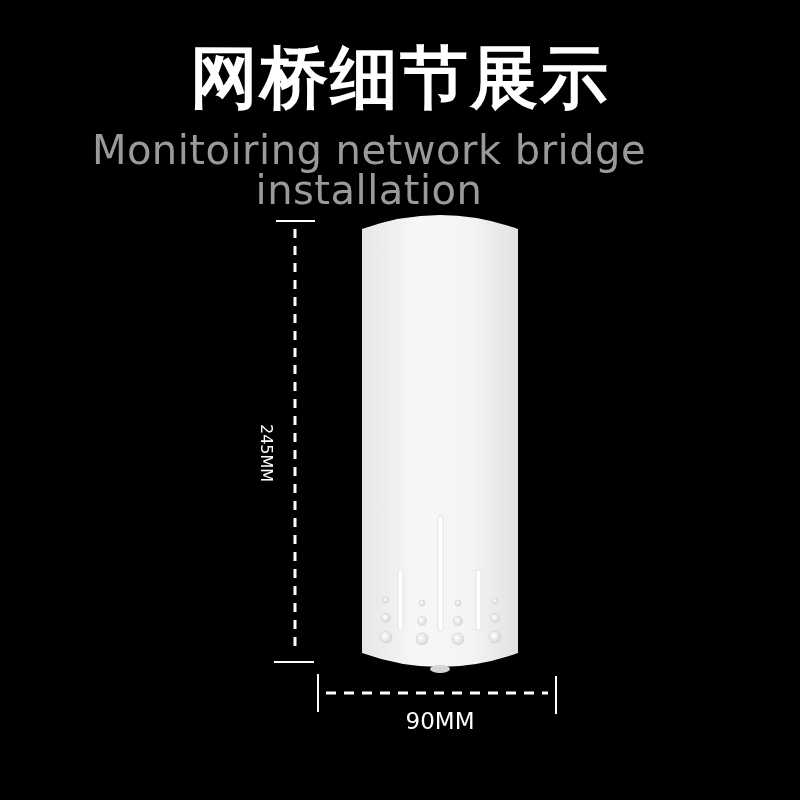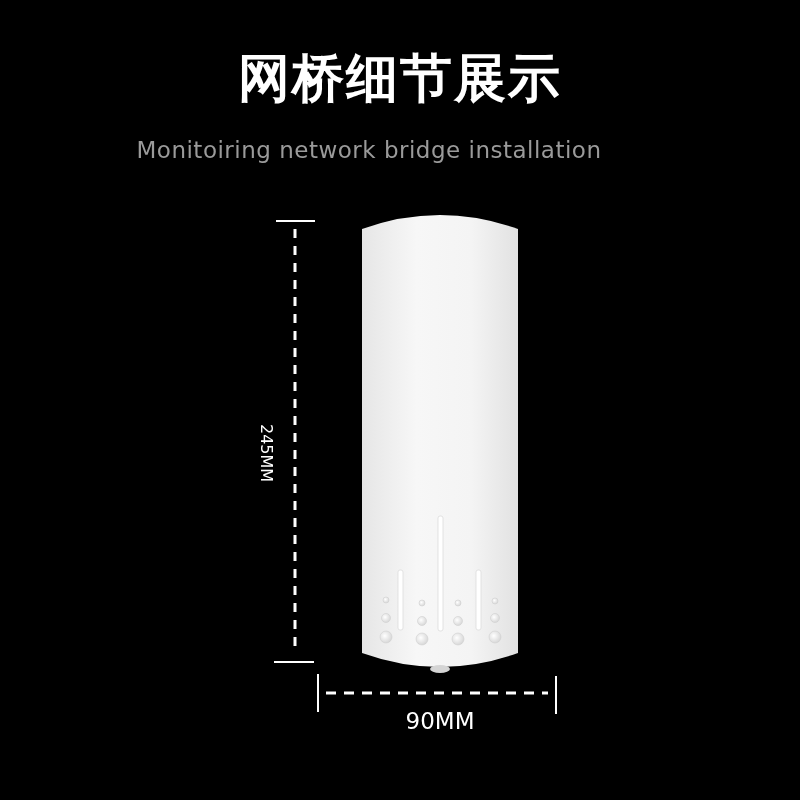--- a/index.html
+++ b/index.html
@@ -1,18 +1,18 @@
 <!DOCTYPE html>
 <html><head>
 <meta charset="utf-8">
 <style>
   html, body { margin: 0; padding: 0; background: #000; }
   body { width: 800px; height: 800px; position: relative; overflow: hidden; font-family: "DejaVu Sans", sans-serif; }
-  .title { position: absolute; left: 0; top: 28px; width: 800px; text-align: center; color: #fff; font-size: 52px; font-weight: bold; letter-spacing: 2px; line-height: 100px; font-family: "DejaVu Sans", sans-serif; }
-  .subtitle { position: absolute; left: 0; top: 130px; width: 738px; text-align: center; color: #9a9a9a; font-size: 23px; line-height: 40px; letter-spacing: 0.5px; font-family: "DejaVu Sans", sans-serif; }
+  .title { position: absolute; left: 0; top: 28px; width: 800px; text-align: center; color: #fff; font-size: 68px; font-weight: bold; letter-spacing: 2px; line-height: 100px; font-family: "DejaVu Sans", sans-serif; }
+  .subtitle { position: absolute; left: 0; top: 130px; width: 738px; text-align: center; color: #9a9a9a; font-size: 40px; line-height: 40px; letter-spacing: 0.5px; font-family: "DejaVu Sans", sans-serif; }
   .device { position: absolute; left: 360px; top: 207px; width: 160px; height: 470px; }
   .dim-label-v { position: absolute; left: 248px; top: 424px; color: #fff; font-size: 16px; transform-origin: left top; transform: rotate(90deg) translate(0, -28px); white-space: nowrap; font-family: "DejaVu Sans", sans-serif; }
   .dim-label-h { position: absolute; left: 380px; top: 708px; width: 120px; text-align: center; color: #fff; font-size: 23px; font-family: "DejaVu Sans", sans-serif; }
   svg { position: absolute; left: 0; top: 0; }
 </style>
 </head>
 <body>
 
 <div class="title">网桥细节展示</div>
 <div class="subtitle">Monitoiring network bridge installation</div>

